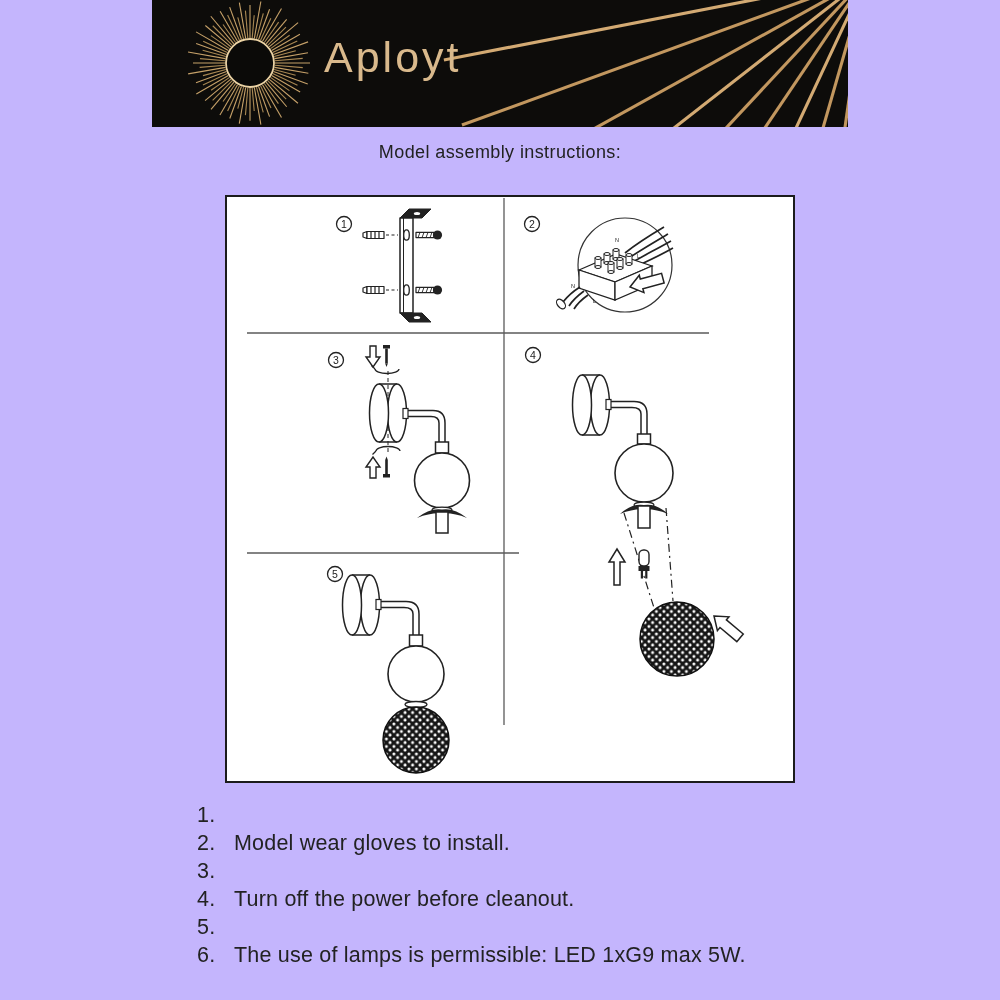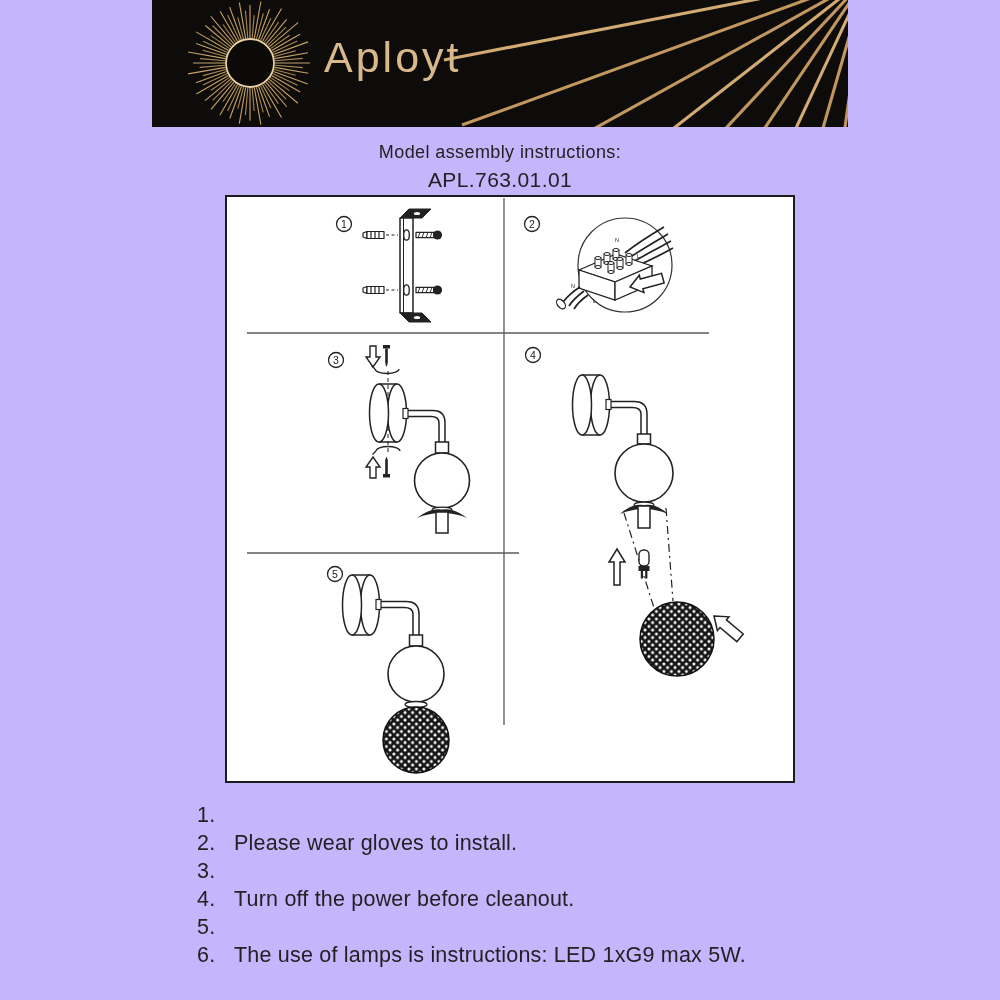--- a/index.html
+++ b/index.html
@@ -120,21 +120,20 @@
           <line x1="714" y1="-22" x2="595.4759369986904" y2="391.3425292534771" stroke="#c2975f" stroke-width="3.1"></line>
           <line x1="714" y1="-22" x2="654.1555665871718" y2="403.81526955887523" stroke="#c2975f" stroke-width="3.1"></line>
           <line x1="714" y1="-22" x2="698.9932164179247" y2="407.7380556182112" stroke="#d3aa73" stroke-width="3.1"></line>
         </g>
     </svg>
     <div class="brand">Aployt</div>
   </header>
 
   <div class="titles">
     <div class="title-line1">Model assembly instructions:</div>
-    <div class="title-line2">APL.763.01.01</div>
   </div>
 
   <div class="diagram-box">
     <svg width="566" height="584" viewBox="0 0 566 584">
       <defs>
         <pattern id="crysPat" width="7.5" height="7.5" patternUnits="userSpaceOnUse">
           <rect width="7.5" height="7.5" fill="#161616"></rect>
           <circle cx="1.9" cy="1.9" r="1.5" fill="#fff"></circle>
           <circle cx="5.6" cy="5.6" r="1.5" fill="#fff"></circle>
         </pattern>
@@ -350,31 +349,31 @@
       </g>
     </svg>
   </div>
 
   <div class="instructions">
     <div class="ins-row">
         <span class="ins-num">1.</span>
       </div>
     <div class="ins-row">
         <span class="ins-num">2.</span>
-        <span>Please wear gloves to install.</span>
+        <span>Model wear gloves to install.</span>
       </div>
     <div class="ins-row">
         <span class="ins-num">3.</span>
       </div>
     <div class="ins-row">
         <span class="ins-num">4.</span>
         <span>Turn off the power before cleanout.</span>
       </div>
     <div class="ins-row">
         <span class="ins-num">5.</span>
       </div>
     <div class="ins-row">
         <span class="ins-num">6.</span>
-        <span>The use of lamps is instructions: LED 1xG9 max 5W.</span>
+        <span>The use of lamps is permissible: LED 1xG9 max 5W.</span>
       </div>
   </div>
 
 </div>
 
 </body></html>

